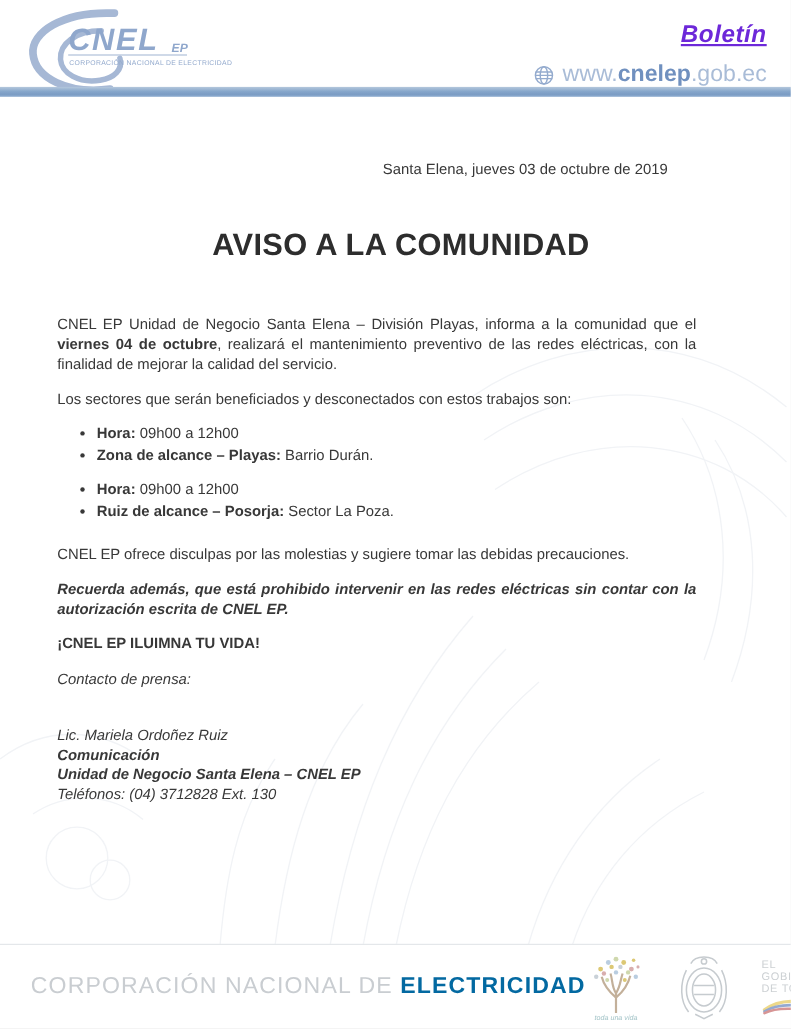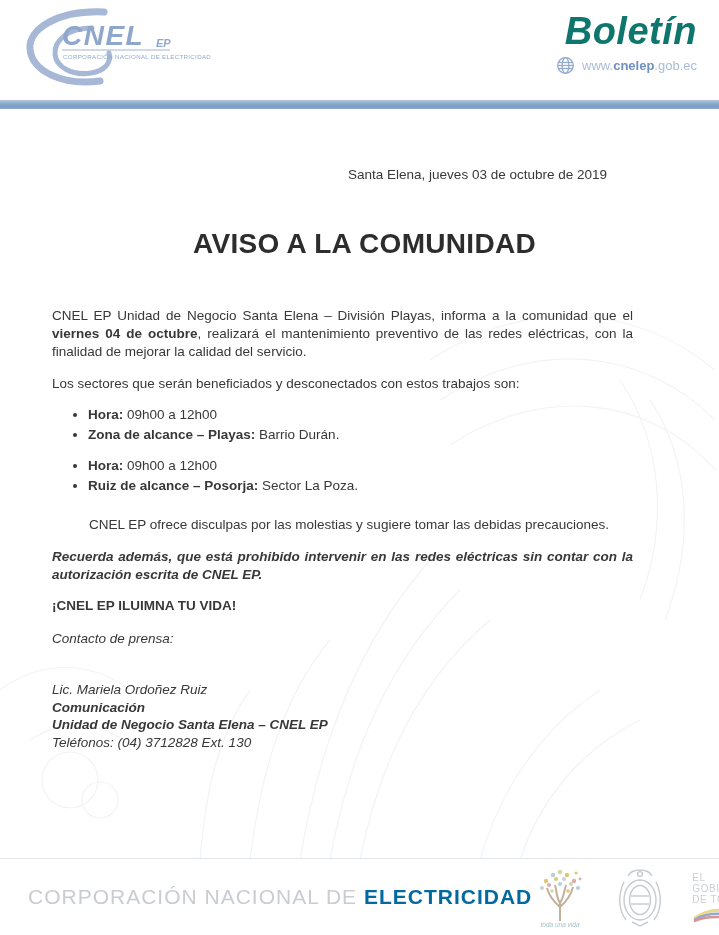--- a/index.html
+++ b/index.html
@@ -8,49 +8,49 @@
     width:719px;height:935px;
     margin:0 auto;
     background:#ffffff;
     font-family:"Liberation Sans","DejaVu Sans",sans-serif;
     color:#383838;
     overflow:hidden;
   }
   
   .watermark{position:absolute;inset:0;z-index:0;pointer-events:none;}
   
-  header{position:relative;z-index:2;height:100px;}
+  header{position:relative;z-index:2;height:79px;}
   .logo-wrap{position:absolute;left:12px;top:4px;}
   .head-right{position:absolute;right:22px;top:12px;text-align:right;}
   .boletin{
-    font-size:38px;font-weight:bold;font-style:italic;
-    color:#0f766e;letter-spacing:.5px;line-height:38px;
+    font-size:22px;font-weight:bold;font-style:italic;
+    color:#6d28d9;letter-spacing:.5px;line-height:38px;text-decoration:underline;
   }
   .site{margin-top:6px;display:flex;align-items:center;justify-content:flex-end;gap:7px;
-        font-size:13px;color:#a9bcd7;}
+        font-size:21px;color:#a9bcd7;}
   .site .site-bold{color:#7090bf;font-weight:bold;}
   .blue-bar{
     position:relative;z-index:2;height:9px;
     background:linear-gradient(#b4c7dc 0%, #87a7cb 45%, #7b9cc4 75%, #8fadd0 100%);
   }
   
   main{position:relative;z-index:1;padding:0 86px 0 52px;font-size:13.5px;line-height:18px;}
   .dateline{margin:57px 26px 0 0;text-align:right;}
   .title{
     margin:48px 0 0 0;text-align:center;transform:translateX(22px);
     font-size:28px;font-weight:bold;color:#2d2d2d;letter-spacing:.3px;line-height:24px;
   }
   p{margin:0;}
   .para{margin-top:14px;}
   .justify{text-align:justify;}
   .intro{margin-top:51px;}
   .bullets{margin:13px 0 0 0;padding:0 0 0 36px;list-style:disc;}
   .bullets li{margin:0 0 2px 0;}
   .bullets.group2{margin-top:13px;}
-  .apology{margin-top:21px;margin-left:37px;}
+  .apology{margin-top:21px;}
   .warning{margin-top:14px;font-weight:bold;font-style:italic;}
   .slogan{margin-top:13px;font-weight:bold;}
   .contact{margin-top:15px;font-style:italic;}
   .signature{margin-top:33px;font-style:italic;line-height:17.5px;}
   .sig-bold{font-weight:bold;}
   
   footer{
     position:absolute;left:0;right:0;bottom:0;z-index:2;height:77px;
     border-top:1px solid #e2e5e8;background:#ffffff;
     display:flex;align-items:center;justify-content:space-between;

